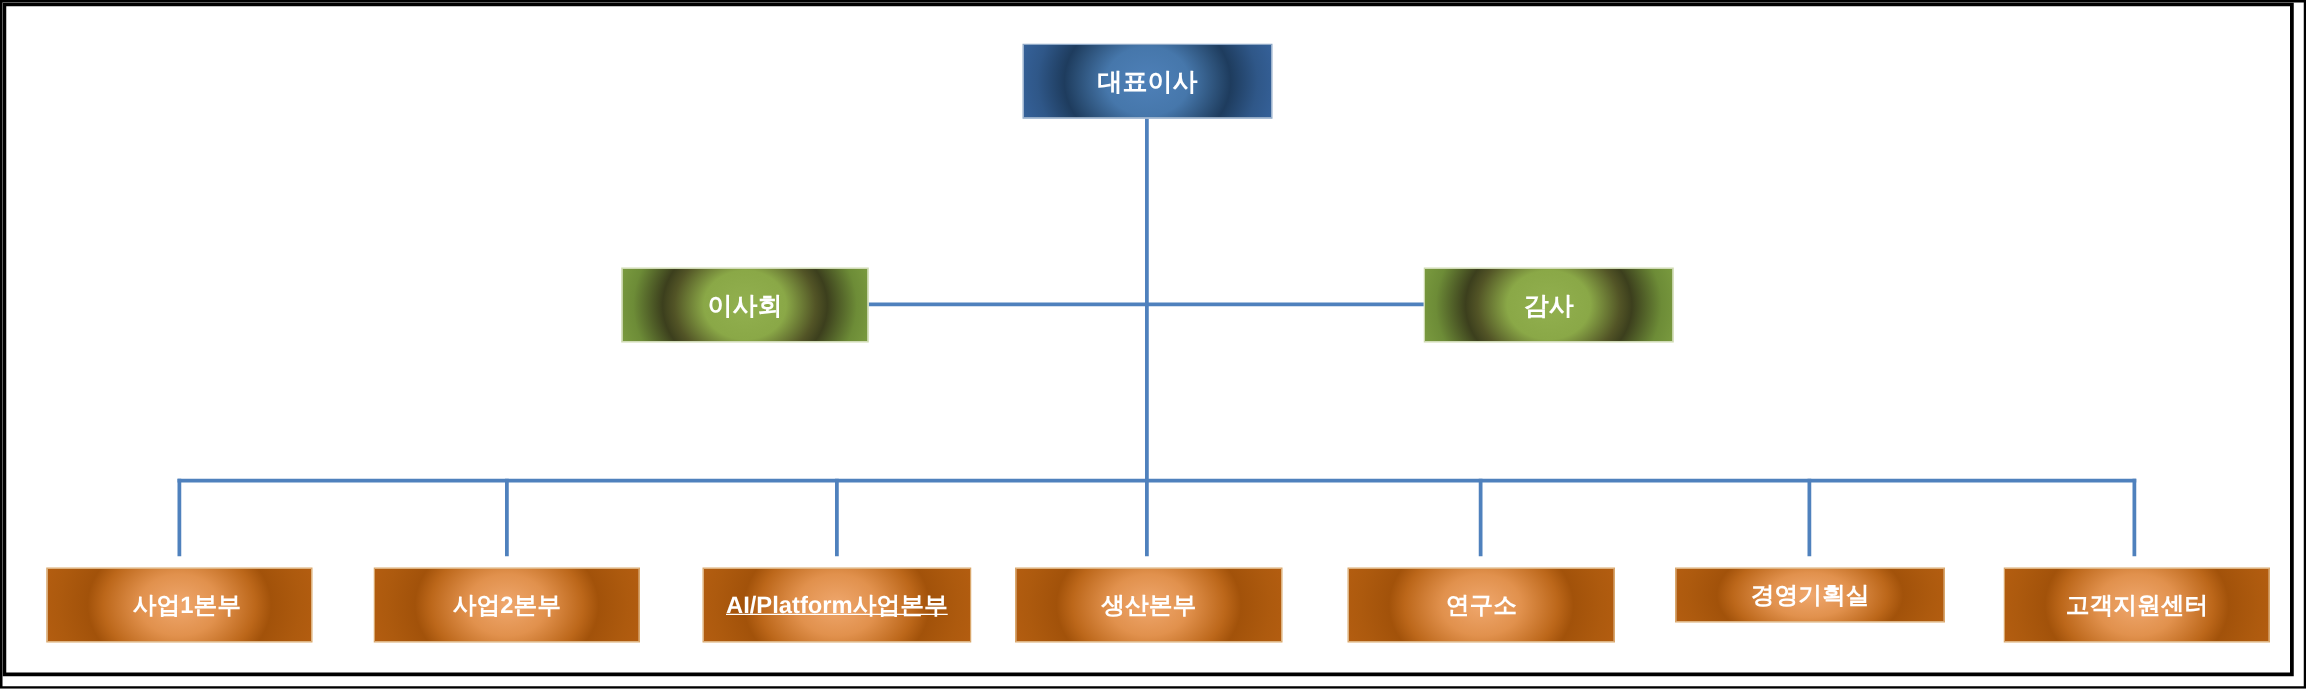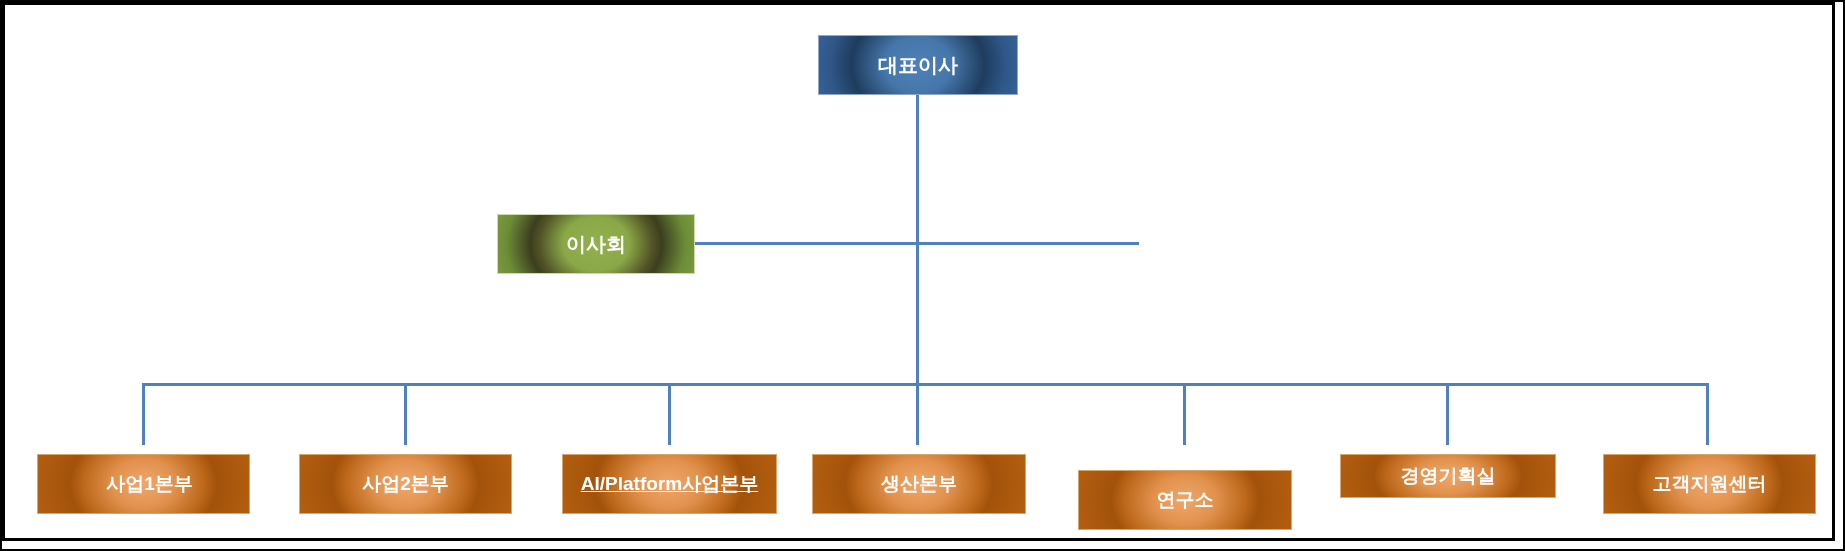--- a/index.html
+++ b/index.html
@@ -78,34 +78,37 @@
   <div class="connector" style="left:1444px; top:381px; width:3px; height:62px;"></div>
   <div class="connector" style="left:1704px; top:381px; width:3px; height:62px;"></div>
 
   <div class="node node-green" style="left:495px; top:212px; width:198px; height:60px;">
     <span>이사회</span>
   </div>
 
   <div class="node node-blue" style="left:816px; top:33px; width:200px; height:60px;">
     <span>대표이사</span>
   </div>
+  <div class="node node-green" style="left:1137px; top:212px; width:200px; height:60px;">
+    <span>감사</span>
+  </div>
 
   <div class="node node-orange dept" style="left:35px; top:452px; width:213px; height:60px;padding-left:12px;">
     <span>사업1본부</span>
   </div>
   <div class="node node-orange dept" style="left:297px; top:452px; width:213px; height:60px;">
     <span>사업2본부</span>
   </div>
   <div class="node node-orange dept" style="left:560px; top:452px; width:215px; height:60px;text-decoration:underline;">
     <span>AI/Platform사업본부</span>
   </div>
   <div class="node node-orange dept" style="left:810px; top:452px; width:214px; height:60px;">
     <span>생산본부</span>
   </div>
-  <div class="node node-orange dept" style="left:1076px; top:452px; width:214px; height:60px;margin-top:16px;">
+  <div class="node node-orange dept" style="left:1076px; top:452px; width:214px; height:60px;">
     <span>연구소</span>
   </div>
   <div class="node node-orange dept" style="left:1338px; top:452px; width:216px; height:44px;">
     <span>경영기획실</span>
   </div>
   <div class="node node-orange dept" style="left:1601px; top:452px; width:213px; height:60px;">
     <span>고객지원센터</span>
   </div>
 
 </div>

